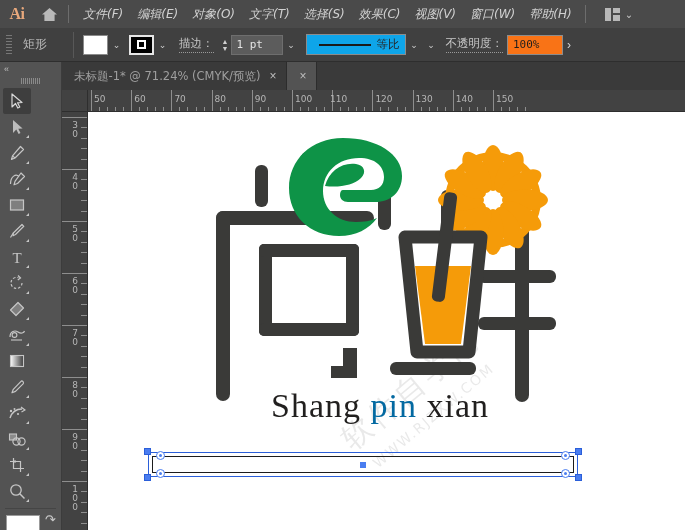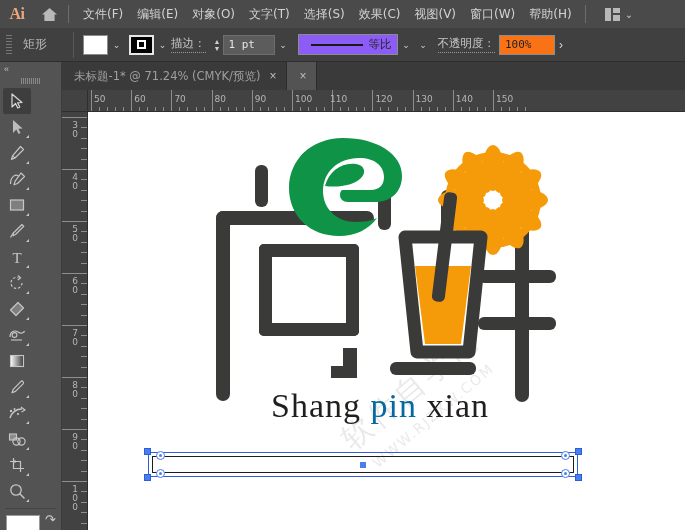--- a/index.html
+++ b/index.html
@@ -16,21 +16,21 @@
     position: absolute; left: 0; top: 0; width: 685px; height: 28px;
     background: #4a4a4a; display: flex; align-items: center;
   }
   .ai-logo {
     width: 34px; height: 28px; display: flex; align-items: center; justify-content: center;
     color: #e8a87c; font-size: 16px; font-weight: bold; font-family: "Liberation Serif", serif;
     letter-spacing: -0.5px;
   }
   .home-icon { width: 30px; height: 28px; display: flex; align-items: center; justify-content: center; }
   .menu-sep { width: 1px; height: 18px; background: #6d6d6d; margin: 0 7px 0 4px; }
-  .menu-items { display: flex; align-items: flex-end; }
+  .menu-items { display: flex; align-items: flex-end; font-style: italic; }
   .menu-item {
     color: #d2d2d2; font-size: 12px; padding: 4px 7px; white-space: nowrap;
     font-family: "DejaVu Sans", sans-serif;
   }
   .ws-switch {
     margin-left: 8px; display: flex; align-items: center; gap: 5px; padding: 2px 4px;
   }
   .ws-grid { width: 15px; height: 13px; position: relative; }
   .ws-grid i { position: absolute; background: #b8b8b8; display: block; }
   .ws-grid i.a { left: 0; top: 0; width: 6px; height: 13px; }
@@ -65,21 +65,21 @@
     color: #c9c9c9; font-size: 11.5px; border-bottom: 1px dotted #9a9a9a;
     padding-bottom: 1px; white-space: nowrap; font-family: "DejaVu Sans", sans-serif;
   }
   .stepper { width: 11px; display: flex; flex-direction: column; align-items: center; color: #d0d0d0; font-size: 7px; line-height: 7px; }
   .num-field {
     height: 20px; background: #5c5c5c; border: 1px solid #6e6e6e; color: #e4e4e4;
     font-size: 11px; display: flex; align-items: center; padding: 0 5px;
     font-family: "DejaVu Sans Mono", monospace;
   }
   .combo {
-    height: 21px; background: #8b5cf6; border: 1px solid #8c8c8c; display: flex;
+    height: 21px; background: #0ea5e9; border: 1px solid #8c8c8c; display: flex;
     align-items: center; justify-content: flex-end; padding: 0 5px; gap: 6px;
   }
   .combo .line { height: 2px; background: #1a1a1a; display: block; }
   .combo .txt { color: #262626; font-size: 11.5px; font-family: "DejaVu Sans", sans-serif; }
   .opacity-field {
     height: 20px; width: 56px; background: #f97316; border: 1px solid #8c8c8c;
     color: #1e1e1e; font-size: 11px; display: flex; align-items: center; padding: 0 5px;
     font-family: "DejaVu Sans Mono", monospace;
   }
   .chev-right { color: #d4d4d4; font-size: 12px; margin-left: 4px; }
@@ -248,21 +248,21 @@
     <div class="cb-sep" style="margin-left:26px"></div>
 
     <div class="swatch-box"></div>
     <div class="dd-arrow">⌄</div>
 
     <div class="stroke-box" style="margin-left:4px">
         <i></i>
       </div>
     <div class="dd-arrow">⌄</div>
 
-    <div class="lbl-dotted" style="">描边：</div>
+    <div class="lbl-dotted" style="margin-left:8px">描边：</div>
     <div class="stepper" style="margin-left:6px">
       <span>▲</span>
       <span>▼</span>
     </div>
     <div class="num-field" style="width:52px">1 pt</div>
     <div class="dd-arrow">⌄</div>
 
     <div class="combo" style="width:100px; margin-left:6px">
       <span class="line" style="width:52px"></span>
       <span class="txt">等比</span>

